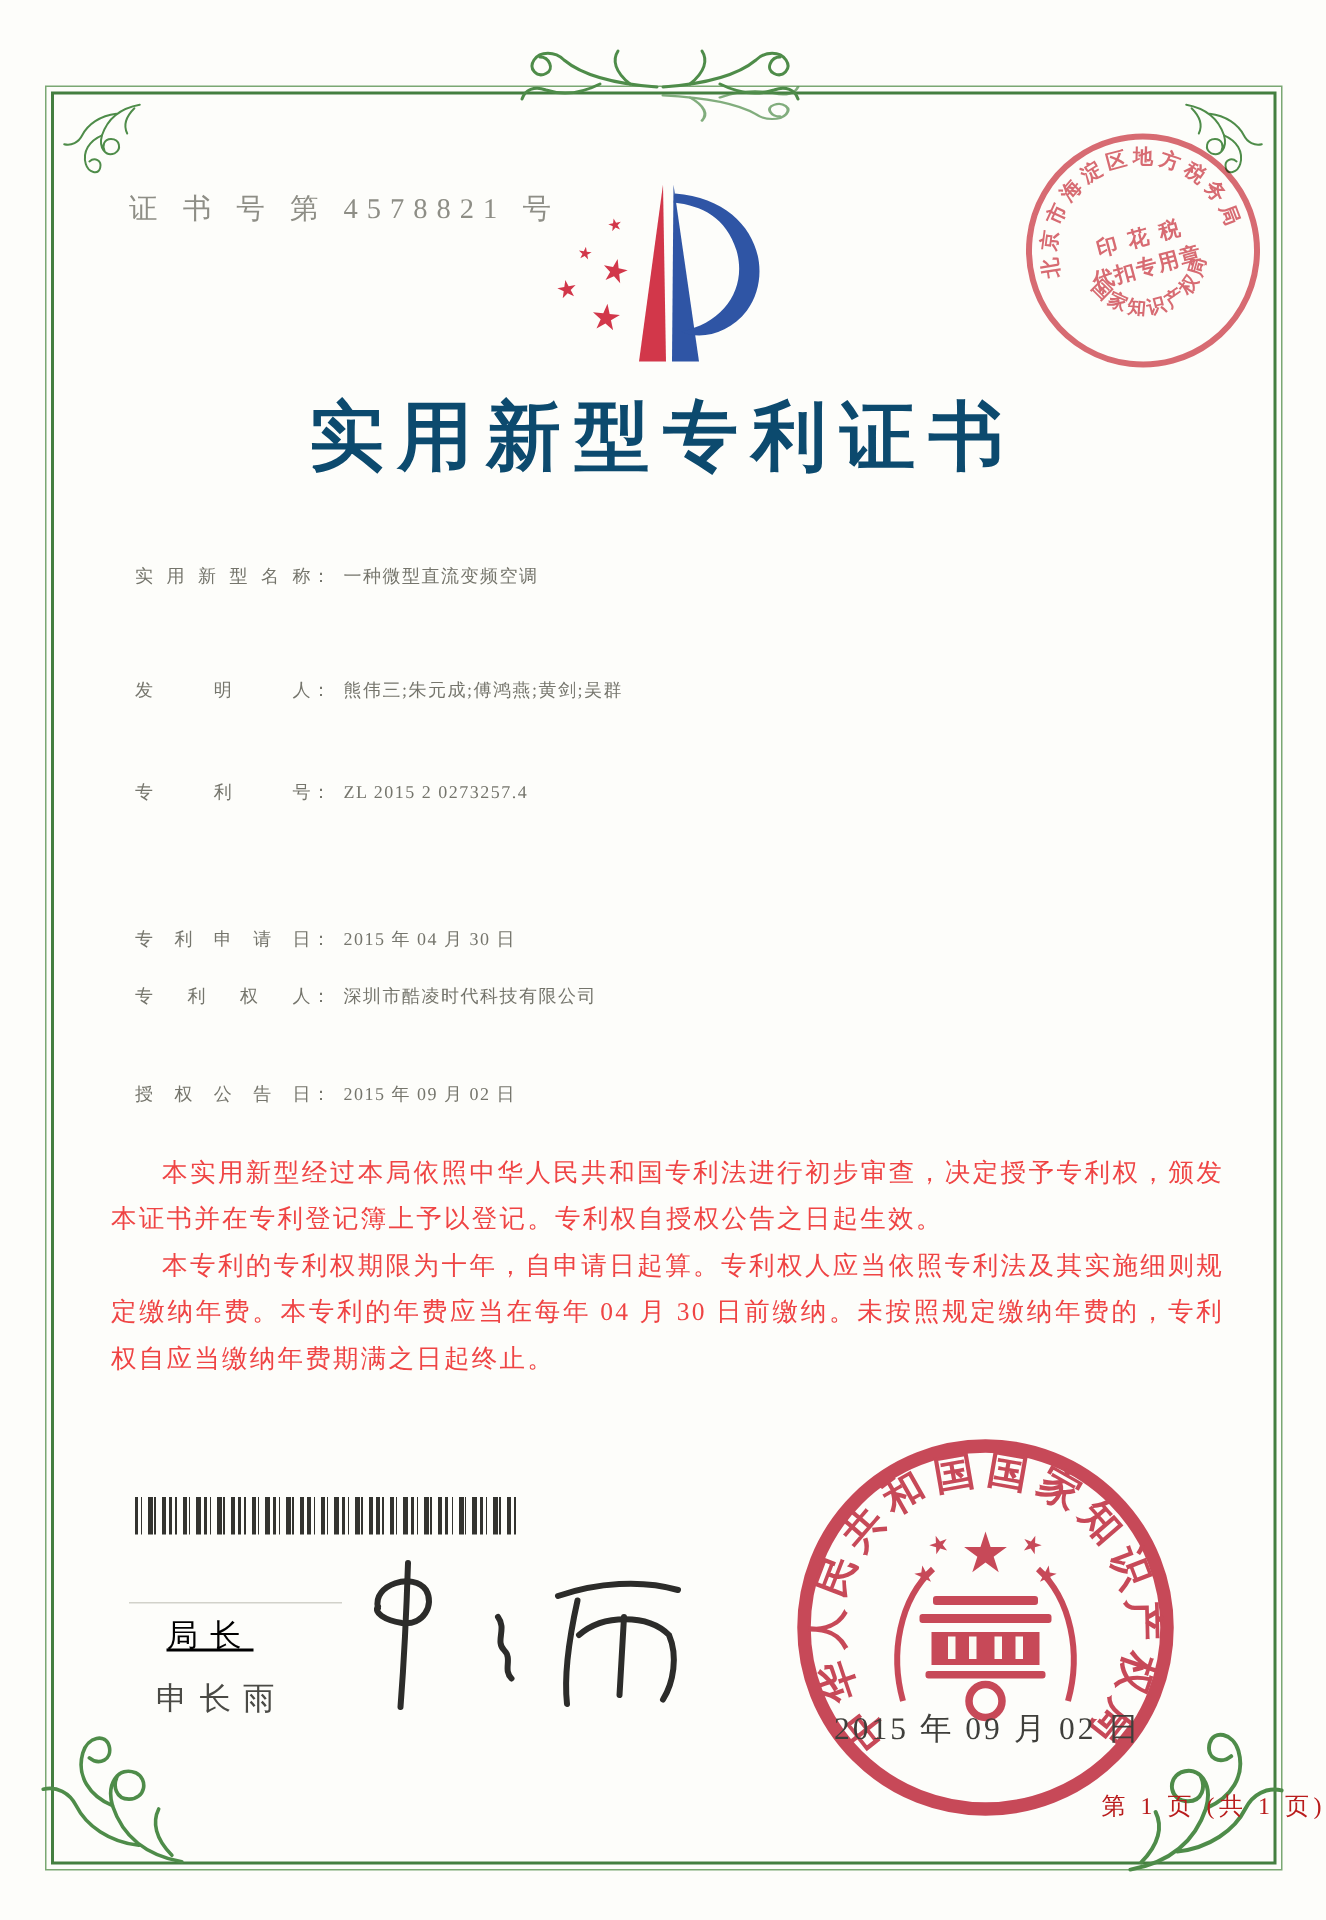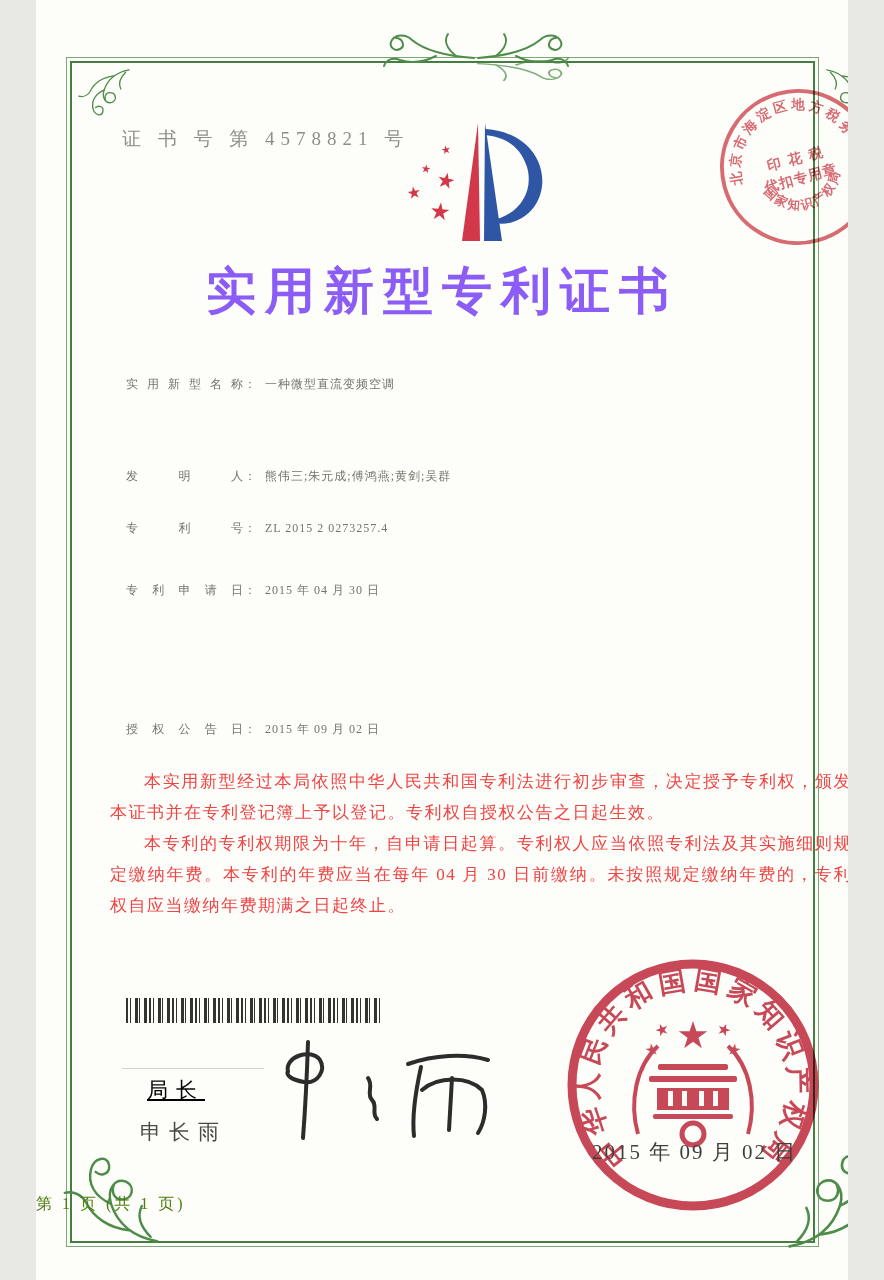--- a/index.html
+++ b/index.html
@@ -1,31 +1,31 @@
 <!DOCTYPE html>
 <html><head>
 <meta charset="utf-8">
 <style>
   html,body{margin:0;padding:0;background:#e8e8e4;}
   .page{
-    position:relative; width:812px; height:1280px; margin:0 auto;
+    position:relative; width:884px; height:1280px; margin:0 auto;
     background:#fdfdfa; overflow:hidden;
     font-family:"Liberation Serif","DejaVu Serif",serif;
   }
   
   .frame-outer{position:absolute; left:30px; top:57px; right:29px; bottom:33px;
     border:1px solid #7aa873; pointer-events:none;}
   .frame-inner{position:absolute; left:34px; top:61px; right:33px; bottom:37px;
     border:2px solid #447f40; pointer-events:none;}
   .flourish{position:absolute; pointer-events:none;}
   
   .cert-no{position:absolute; left:86px; top:126px; font-size:19px; letter-spacing:6px;
     color:#8e8e86;}
   .title{position:absolute; left:0; right:0; top:258px; text-align:center;
-    font-size:50px; font-weight:bold; letter-spacing:9px; color:#8b5cf6;}
+    font-size:50px; font-weight:bold; letter-spacing:9px; color:#0c4a6e;}
   .field-row{position:absolute; left:90px; right:60px; font-size:12px; color:#75756c;
     letter-spacing:1px; white-space:nowrap;}
   .field-label{display:inline-block; width:118px; text-align:justify; text-align-last:justify;
     vertical-align:top;}
   .field-colon{display:inline-block; margin-right:8px;}
   .paras{position:absolute; left:74px; width:742px; top:766px; font-size:17px;
     line-height:31px; color:#ef4444; letter-spacing:1.5px; text-align:justify;}
   .paras p{margin:0; text-indent:2em;}
   .barcode{position:absolute; left:90px; top:998px; width:254px; height:25px;
     background:repeating-linear-gradient(90deg,
@@ -37,22 +37,22 @@
   .sig-rule{position:absolute; left:86px; top:1068px; width:142px; height:1px; background:#d2d2ca;}
   .sig-title{position:absolute; left:111px; top:1076px; font-size:21px; letter-spacing:8px; color:#000000;text-decoration:underline;}
   .sig-name{position:absolute; left:104px; top:1118px; font-size:21px; letter-spacing:8px; color:#4a4a45;}
   .signature-svg{position:absolute; left:236px; top:1034px;}
   .seal-main{position:absolute; left:522px; top:950px; z-index:2; mix-blend-mode:multiply;}
   .seal-date{position:absolute; left:556px; top:1138px; z-index:3; font-size:21px;
     letter-spacing:2px; color:#3f3f3b;}
   .seal-tax{position:absolute; left:677px; top:82px; z-index:2; transform:rotate(-15deg);
     mix-blend-mode:multiply;}
   .logo{position:absolute; left:350px; top:117px;}
-  .footer{position:absolute; left:0; right:0; top:1194px; text-align:left;
-    font-size:16px; letter-spacing:3px; color:#4d7c0f;}
+  .footer{position:absolute; left:0; right:0; top:1194px; text-align:right;
+    font-size:16px; letter-spacing:3px; color:#b91c1c;}
 </style>
 </head>
 <body>
 
 <div class="page">
 
   <svg width="0" height="0" style="position:absolute">
     <defs>
       <polygon id="star" points="0,-1 0.225,-0.309 0.951,-0.309 0.363,0.118 0.588,0.809 0,0.382 -0.588,0.809 -0.363,0.118 -0.951,-0.309 -0.225,-0.309"></polygon>
       <g id="corner-curl" fill="none" stroke="#4e8c49" stroke-width="2.2" stroke-linecap="round">
@@ -119,28 +119,31 @@
     </text>
     <text x="85" y="81" text-anchor="middle" font-size="14" font-weight="bold" fill="#d14b55" letter-spacing="2">印 花 税</text>
     <text x="85" y="101" text-anchor="middle" font-size="14" font-weight="bold" fill="#d14b55" letter-spacing="1">代扣专用章</text>
   </svg>
 
   <div class="title">实用新型专利证书</div>
 
   <div class="field-row" style="top:376px">
     <span class="field-label">实用新型名称</span><span class="field-colon">：</span><span>一种微型直流变频空调</span>
   </div>
-  <div class="field-row" style="top:468px">
+  <div class="field-row" style="top:452px">
     <span class="field-label">发明人</span><span class="field-colon">：</span><span>熊伟三;朱元成;傅鸿燕;黄剑;吴群</span>
   </div>
   <div class="field-row" style="top:520px">
     <span class="field-label">专利号</span><span class="field-colon">：</span><span>ZL 2015 2 0273257.4</span>
   </div>
-  <div class="field-row" style="top:582px">
+  <div class="field-row" style="top:618px">
     <span class="field-label">专利申请日</span><span class="field-colon">：</span><span>2015 年 04 月 30 日</span>
+  </div>
+  <div class="field-row" style="top:656px">
+    <span class="field-label">专利权人</span><span class="field-colon">：</span><span>深圳市酷凌时代科技有限公司</span>
   </div>
   <div class="field-row" style="top:721px">
     <span class="field-label">授权公告日</span><span class="field-colon">：</span><span>2015 年 09 月 02 日</span>
   </div>
 
   <div class="paras">
     <p>本实用新型经过本局依照中华人民共和国专利法进行初步审查，决定授予专利权，颁发本证书并在专利登记簿上予以登记。专利权自授权公告之日起生效。</p>
     <p>本专利的专利权期限为十年，自申请日起算。专利权人应当依照专利法及其实施细则规定缴纳年费。本专利的年费应当在每年 04 月 30 日前缴纳。未按照规定缴纳年费的，专利权自应当缴纳年费期满之日起终止。</p>
   </div>
 

